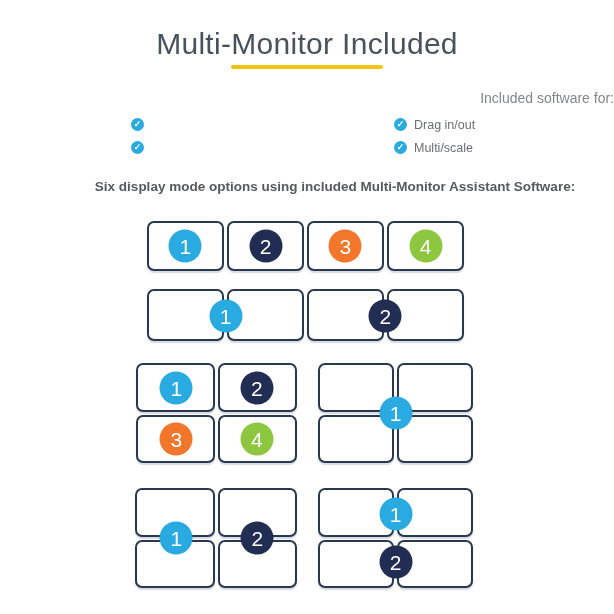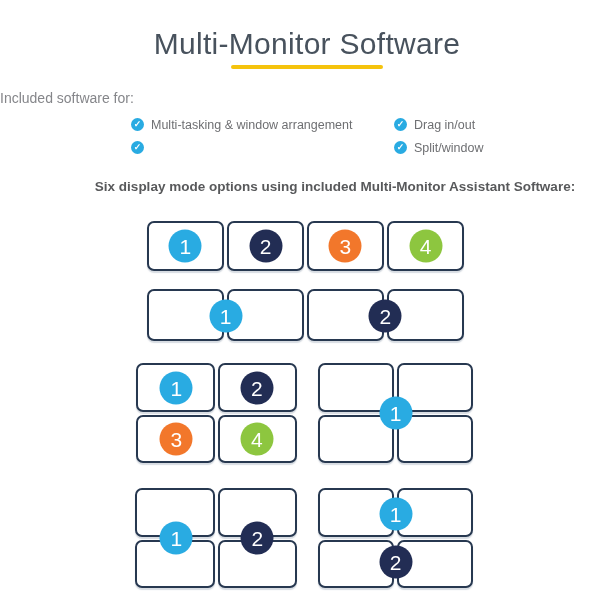--- a/index.html
+++ b/index.html
@@ -16,21 +16,21 @@
     font-size:30px;font-weight:400;letter-spacing:.3px;
     color:#48525d;
   }
   .title-underline{
     position:absolute;top:65px;left:231px;
     width:152px;height:3.5px;border-radius:2px;
     background:var(--underline,#f5c30d);
   }
   .subtitle{
     position:absolute;top:90px;left:0;width:614px;
-    text-align:left;font-size:14px;color:#85868a;
+    text-align:right;font-size:14px;color:#85868a;
   }
   .features{
     position:absolute;top:113px;left:0;width:614px;height:46px;
   }
   .feature-col{position:absolute;top:0;}
   .feature-col.col-0{left:131px;}
   .feature-col.col-1{left:394px;}
   .feature-item{display:flex;align-items:center;height:23px;gap:7px;}
   .check-icon{
     flex:0 0 auto;width:13px;height:13px;border-radius:50%;
@@ -60,44 +60,43 @@
     color:#ffffff;font-size:21px;font-weight:300;line-height:1;
     display:flex;align-items:center;justify-content:center;
     z-index:2;
   }
 </style>
 </head>
 <body>
 
 <div class="page">
 
-  <h1 class="page-title">Multi-Monitor Software</h1>
+  <h1 class="page-title">Multi-Monitor Included</h1>
 
   <div class="title-underline"></div>
 
   <div class="subtitle">Included software for:</div>
 
   <div class="features" id="features">
       <div class="feature-col col-0">
         <div class="feature-item">
           <span class="check-icon">✓</span>
-          <span class="feature-label">Multi-tasking &amp; window arrangement</span>
         </div>
         <div class="feature-item">
           <span class="check-icon">✓</span>
         </div>
       </div>
       <div class="feature-col col-1">
         <div class="feature-item">
           <span class="check-icon">✓</span>
           <span class="feature-label">Drag in/out</span>
         </div>
         <div class="feature-item">
           <span class="check-icon">✓</span>
-          <span class="feature-label">Split/window</span>
+          <span class="feature-label">Multi/scale</span>
         </div>
       </div>
     </div>
 
   <div class="modes-heading">Six display mode options using included Multi-Monitor Assistant Software:</div>
 
   <div id="modes">
       <div class="mode-figure" style="left: 147px; top: 221px; width: 317px; height: 50px;">
         <div class="monitor-grid" style="grid-template-columns: repeat(4, 1fr); grid-template-rows: repeat(1, 1fr);">
           <div class="monitor"></div>

